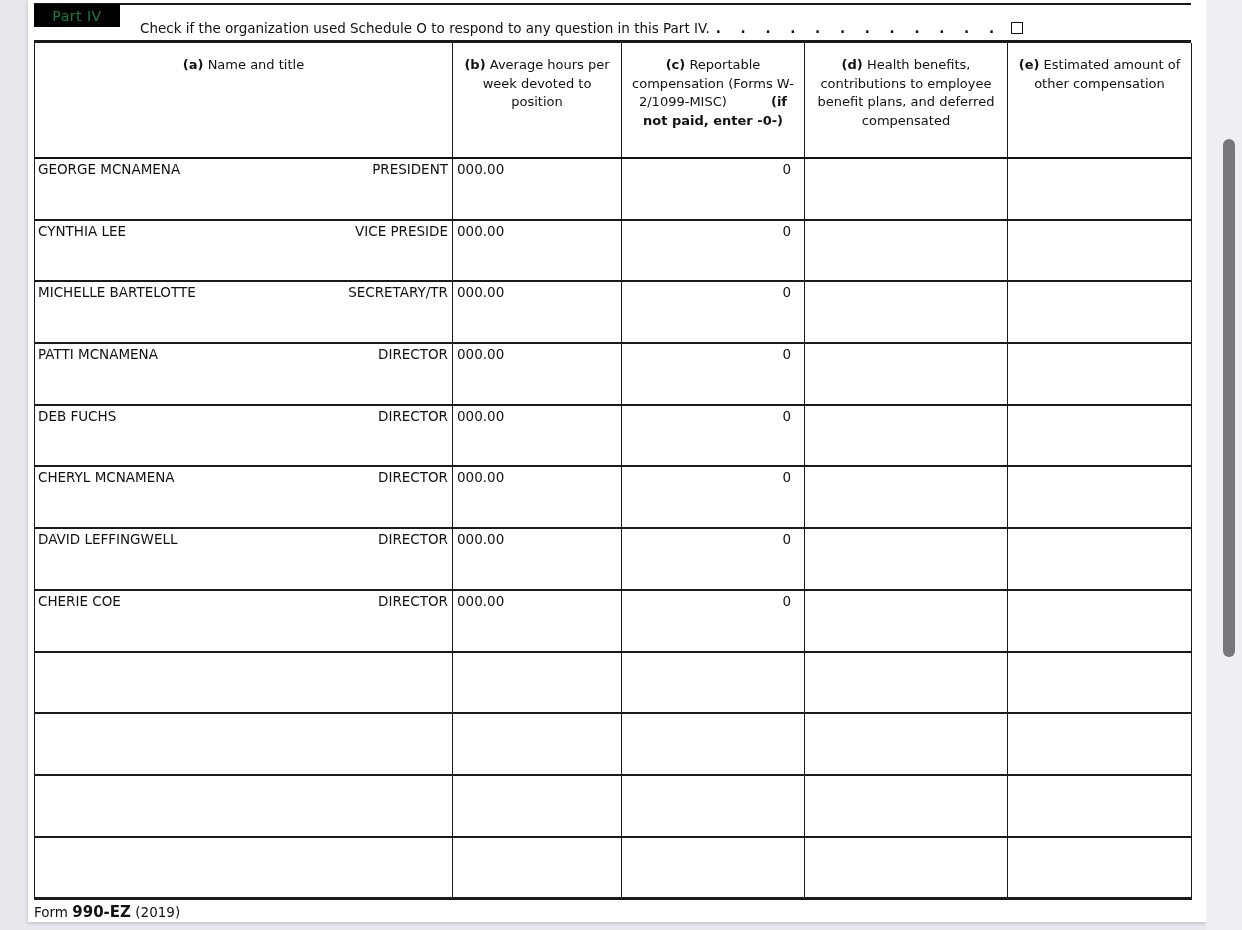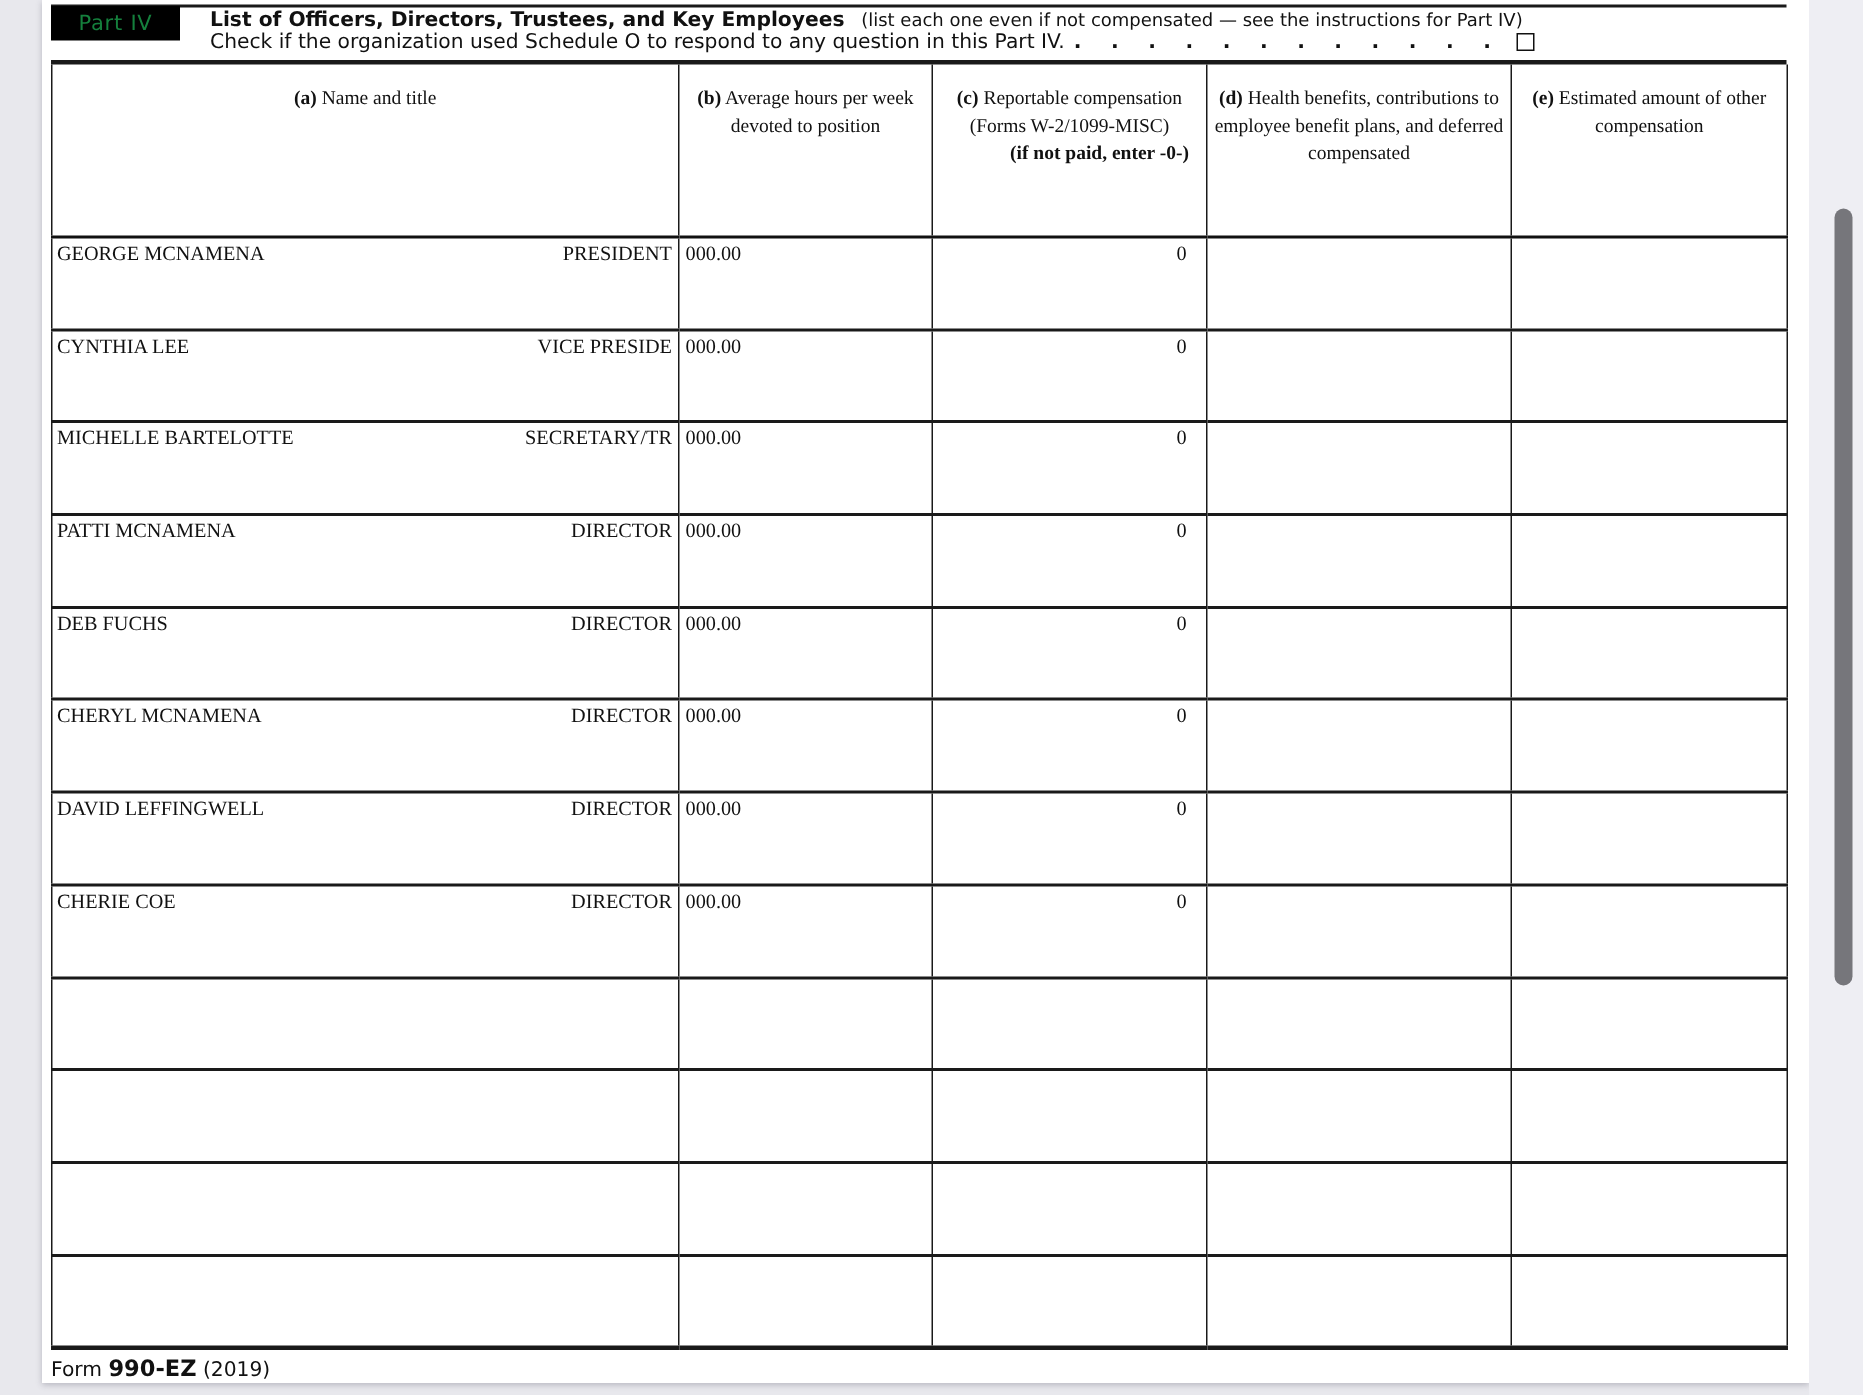--- a/index.html
+++ b/index.html
@@ -64,21 +64,21 @@
   }
   .header-rule {
     position: absolute; left: 6px; top: 40px;
     width: 1157px; height: 2.5px; background: #1a1a1a;
   }
 
   
   table.officers {
     position: absolute; left: 6px; top: 43px;
     width: 1157px;
-    border-collapse: collapse; table-layout: fixed; font-family: Liberation Serif, serif;
+    border-collapse: collapse; table-layout: fixed;
   }
   th, td { border: 1.5px solid #1a1a1a; }
   thead th {
     border-top: none; border-bottom: 2.5px solid #111;
     vertical-align: top; text-align: center;
     font-weight: normal; font-size: 13px; line-height: 18.5px;
     padding: 13px 3px 0 3px;
   }
   thead tr { height: 115px; }
   th .pfx { font-weight: bold; }
@@ -110,24 +110,20 @@
 <div class="viewport">
 
   <div class="page">
 
     <div class="top-rule"></div>
 
     <div class="part-badge">
       <span>Part IV</span>
     </div>
 
-    <div class="head-line1">
-      <span class="t-bold">List of Officers, Directors, Trustees, and Key Employees</span>
-      <span class="t-note">(list each one even if not compensated — see the instructions for Part IV)</span>
-    </div>
 
     <div class="head-line2">
       <span>Check if the organization used Schedule O to respond to any question in this Part IV.</span>
       <span class="dot-leader">. . . . . . . . . . . .</span>
       <span class="checkbox"></span>
     </div>
 
     <div class="header-rule"></div>
 
     <table class="officers">

